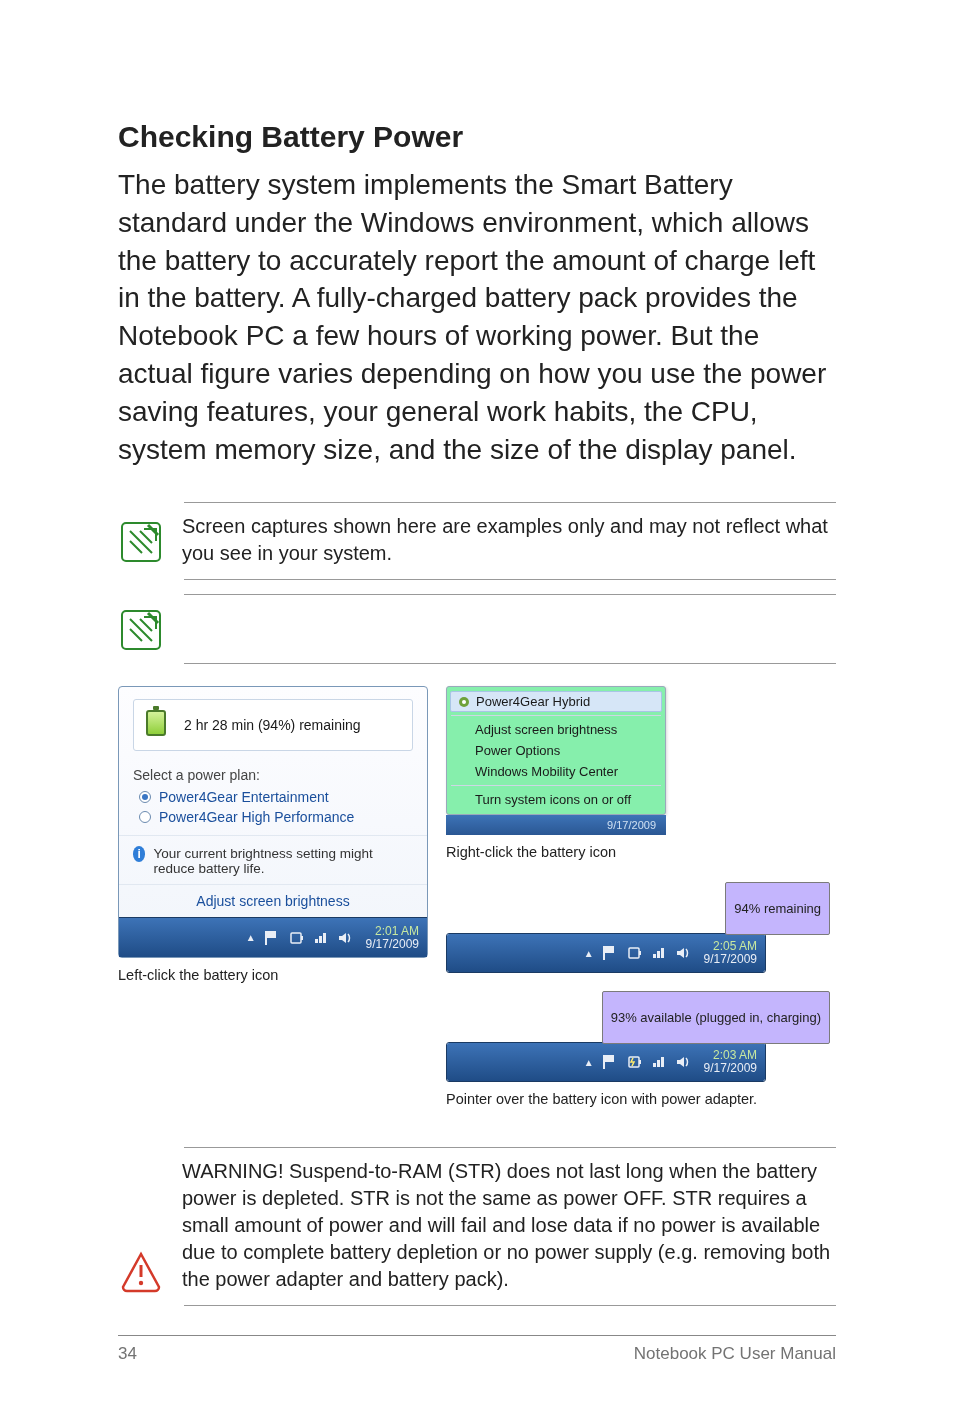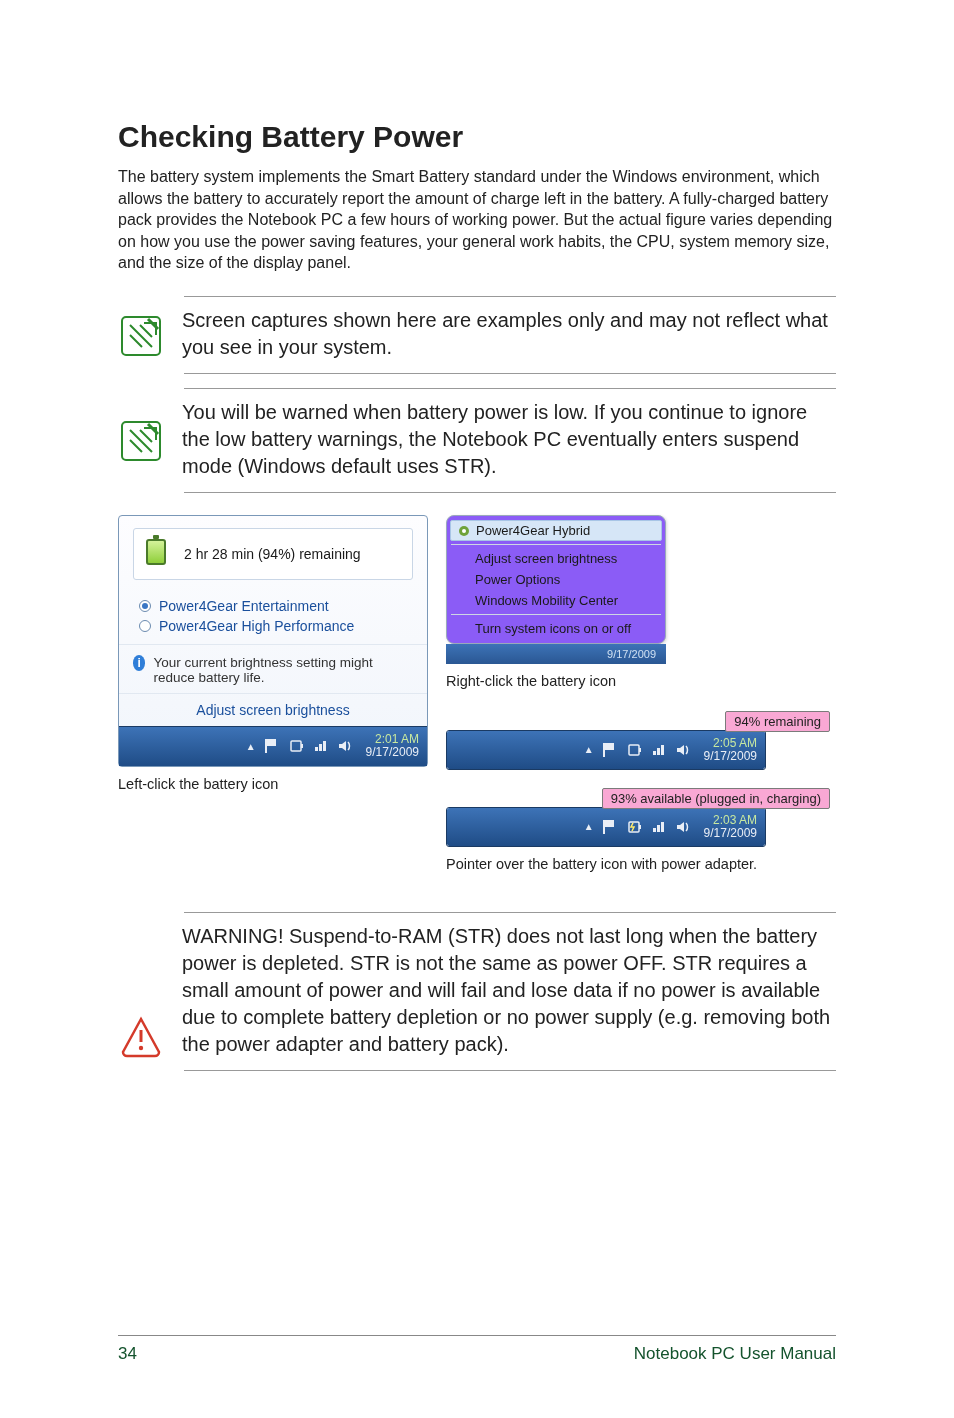--- a/index.html
+++ b/index.html
@@ -13,23 +13,23 @@
   }
   .page {
     padding: 120px 118px 0 118px;
   }
   h1 {
     font-size: 30px;
     font-weight: 700;
     margin-bottom: 12px;
   }
   .body-text {
-    font-size: 16px;
+    font-size: 28px;
     line-height: 1.35;
-    margin-bottom: 22px;
+    margin-bottom: 34px;
   }
   .note-block {
     display: flex;
     align-items: center;
     gap: 18px;
     border-top: 1px solid #999;
     border-bottom: 1px solid #999;
     padding: 10px 0 12px 0;
     margin-bottom: 14px;
     margin-left: 66px;
@@ -153,43 +153,43 @@
   .tb-icons { display: flex; gap: 6px; align-items: center; }
   .tb-ico {
     width: 18px; height: 18px; display: inline-block;
   }
   .tb-time { text-align: right; line-height: 1.1; padding-left: 6px; }
   .time-l1 { color: #c7e8a0; }
 
   
   .ctx-menu {
     border: 1px solid #9aa9bb;
-    border-radius: 8px;
-    background: #8b5cf6;
+    border-radius: 3px;
+    background: #86efac;
     width: 220px;
     font-size: 13px;
     padding: 4px 0;
     box-shadow: 1px 1px 3px rgba(0,0,0,0.15);
   }
   .ctx-item {
     padding: 3px 12px 3px 28px;
     position: relative;
     color: #1a1a1a;
   }
   .ctx-item.hover { background: #d6e6f7; border: 1px solid #a8c5e6; margin: 0 3px; padding: 2px 11px 2px 25px; border-radius: 2px; }
   .ctx-sep { height: 1px; background: #cdd7e4; margin: 3px 4px; }
   .ctx-ico {
     position: absolute; left: 6px; top: 3px; width: 14px; height: 14px;
   }
 
   .tooltip-box {
     display: inline-block;
     border: 1px solid #7b7b7b;
-    background: #f9a8d4;
-    padding: 2px 8px;
+    background: #c4b5fd;
+    padding: 18px 8px;
     font-size: 13px;
     color: #222;
     border-radius: 2px;
   }
   .mini-taskbar {
     background: linear-gradient(#3d73b7, #1f4c86);
     height: 38px;
     display: flex;
     align-items: center;
     justify-content: flex-end;
@@ -217,21 +217,21 @@
   .footer {
     position: absolute;
     bottom: 54px;
     left: 118px;
     right: 118px;
     border-top: 1px solid #888;
     padding-top: 8px;
     display: flex;
     justify-content: space-between;
     font-size: 17px;
-    color: #14532d;
+    color: #737373;
   }
 
   
   svg { display: block; }
 </style>
 </head>
 <body>
 
 <div class="page">
   <h1>Checking Battery Power</h1>
@@ -251,36 +251,36 @@
 
   <div class="note-block">
     <div class="note-icon">
       <svg viewBox="0 0 46 46">
         <rect x="4" y="4" width="38" height="38" rx="4" fill="#fff" stroke="#2d8a2d" stroke-width="2"></rect>
         <path d="M12 12 L34 34 M12 22 L24 34 M22 12 L34 24" stroke="#2d8a2d" stroke-width="2" fill="none"></path>
         <path d="M26 10 L38 10 L38 22" fill="none" stroke="#2d8a2d" stroke-width="2"></path>
         <path d="M30 6 L40 16" stroke="#2d8a2d" stroke-width="3"></path>
       </svg>
     </div>
-    <div class="note-text">You will be warned when battery power is low. If you continue to ignore the low battery warnings, the Notebook PC eventually enters suspend mode (Windows default uses STR).</div>
   </div>
 
   <div class="figures">
 
     <div class="fig-left">
       <div class="popup-panel">
         <div class="popup-header">
           <div class="battery-ico">
             <div class="battery-body">
                 <div class="battery-tip"></div>
               </div>
           </div>
           <div>2 hr 28 min (94%) remaining</div>
         </div>
         <div class="popup-section">
+          <div class="plan-title">Select a power plan:</div>
           <div class="radio-row">
             <span class="dot">
                 <span class="inner"></span>
               </span>
             <span>Power4Gear Entertainment</span>
           </div>
           <div class="radio-row">
             <span class="dot"></span>
             <span>Power4Gear High Performance</span>
           </div>

